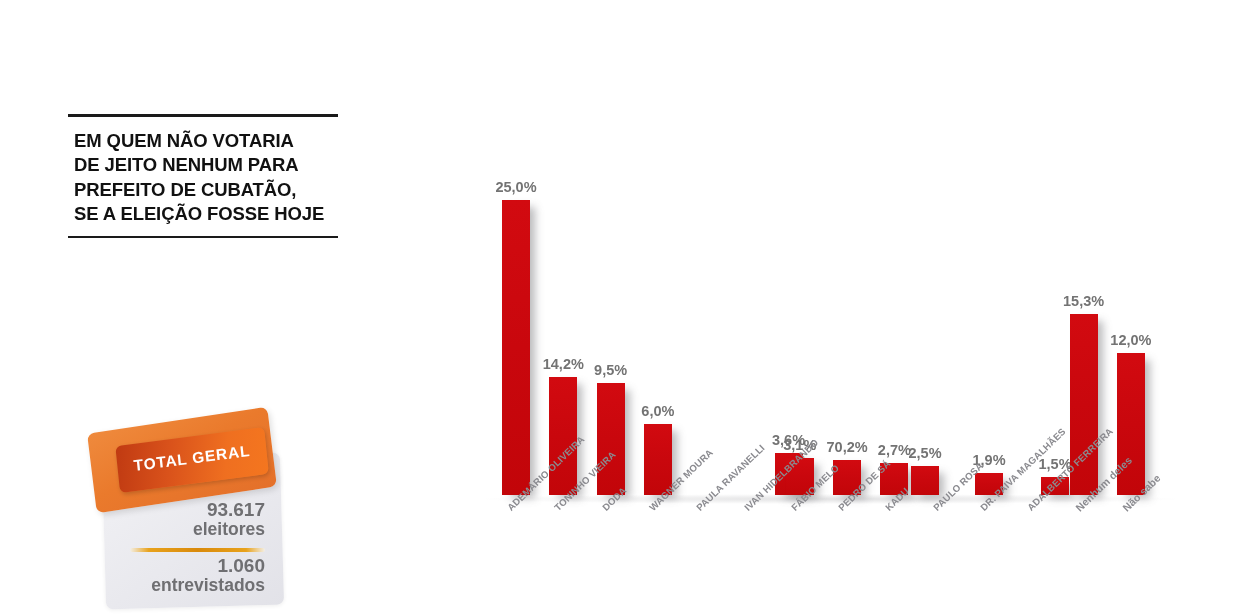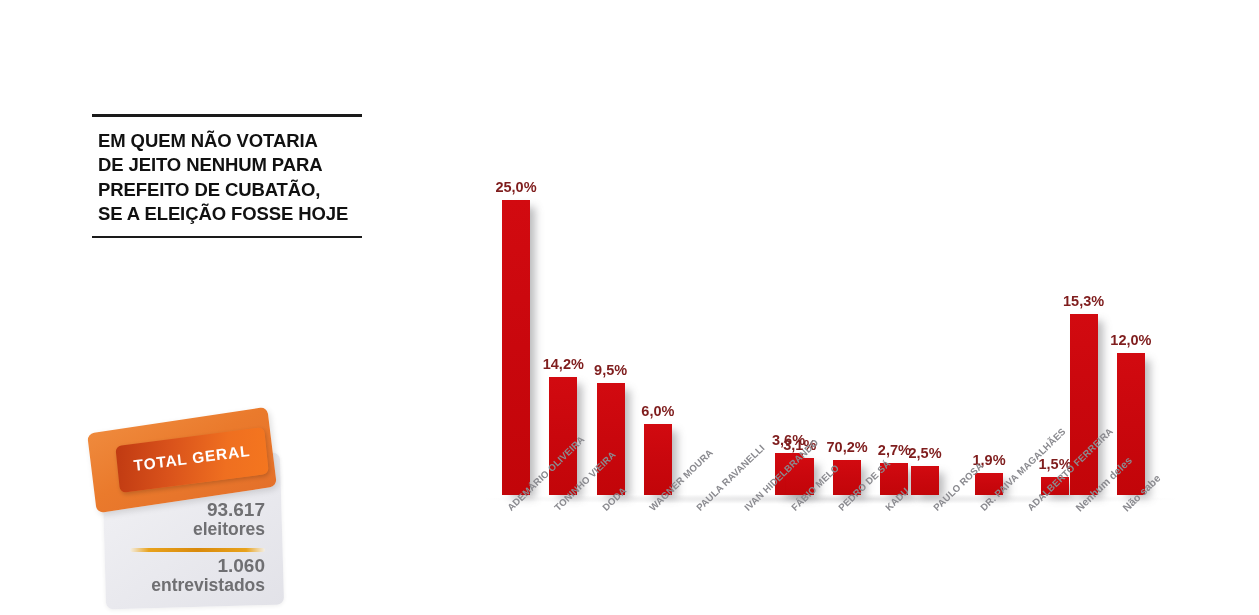--- a/index.html
+++ b/index.html
@@ -12,21 +12,21 @@
     height: 615px;
     position: relative;
     overflow: hidden;
     font-family: "Liberation Sans", sans-serif;
     -webkit-font-smoothing: antialiased;
   }
 
   
   #title-block {
     position: absolute;
-    left: 92px;
+    left: 68px;
     top: 114px;
     width: 270px;
   }
   #title-rule-top {
     height: 3px;
     background: #1a1a1a;
     width: 100%;
   }
   #title-text {
     font-size: 18.5px;
@@ -144,21 +144,21 @@
     bottom: 0;
     left: 0;
     width: 28px;
     background: linear-gradient(180deg, #d20a10 0%, #c9070d 50%, #c20509 100%);
     box-shadow: 7px 5px 9px -2px rgba(90,90,95,0.42);
   }
   .bar-value {
     position: absolute;
     left: 50%;
     transform: translateX(-50%);
-    color: #7f1d1d;
+    color: #737373;
     font-weight: bold;
     font-size: 14.5px;
     white-space: nowrap;
   }
   .bar-cat {
     position: absolute;
     top: 0;
     left: 0;
     transform-origin: left top;
     transform: rotate(-44deg);

